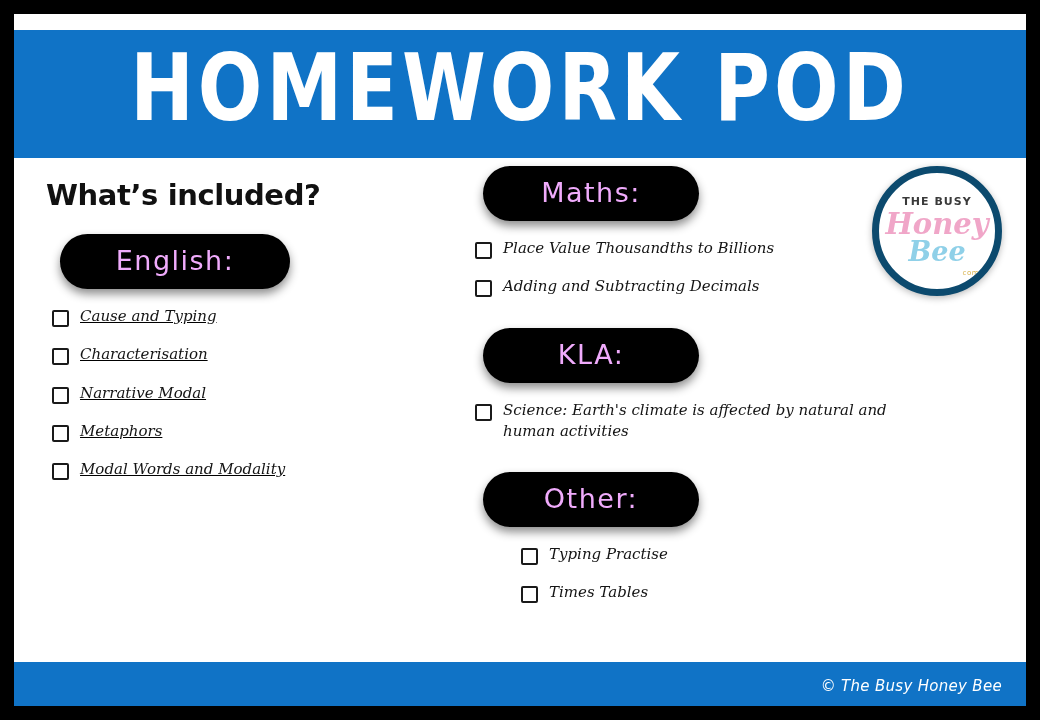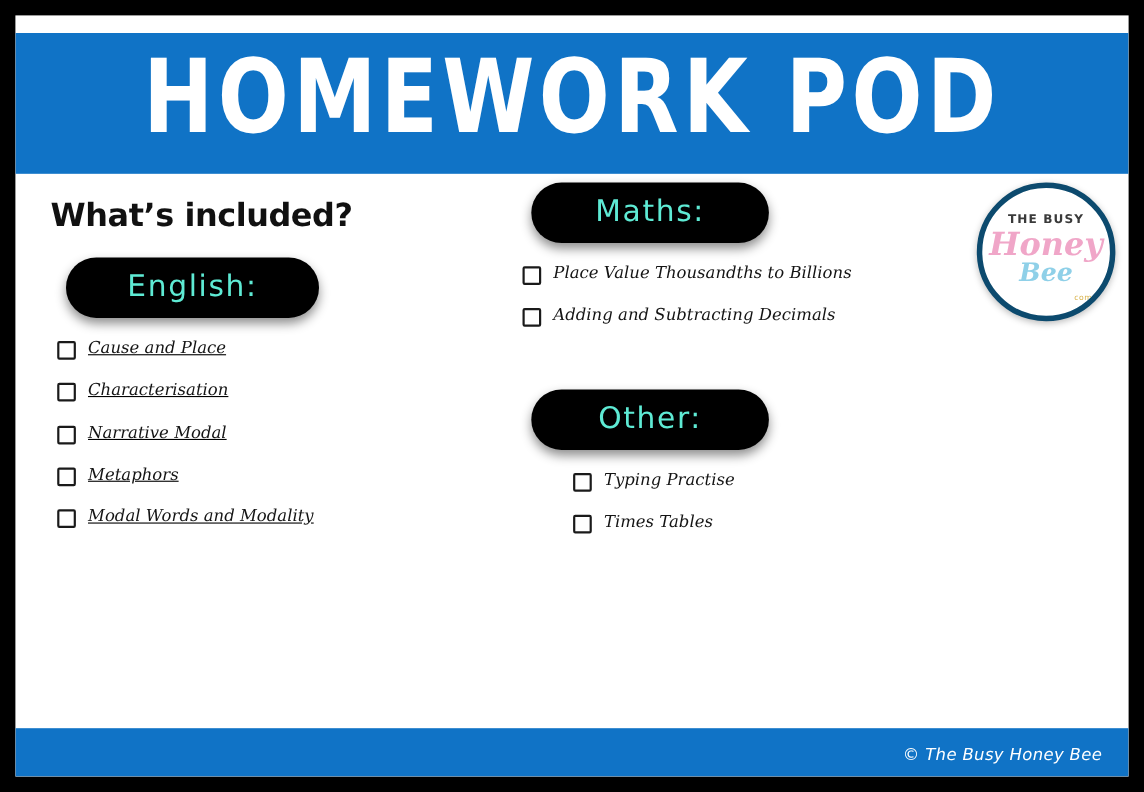--- a/index.html
+++ b/index.html
@@ -94,21 +94,21 @@
   .col-right {
     position: absolute;
     left: 455px;
     top: 8px;
     width: 420px;
   }
   
   .pill {
     display: block;
     background: #000000;
-    color: #5eead4;
+    color: #f0abfc;
     border-radius: 30px;
     text-align: center;
     font-family: "DejaVu Sans", sans-serif;
     font-size: 27px;
     letter-spacing: 1.5px;
     padding: 11px 0 13px 0;
     box-shadow: 0 5px 10px rgba(0,0,0,0.45);
   }
   .pill.w-left { width: 230px; margin-left: 14px; }
   .pill.w-right { width: 216px; margin-left: 14px; }
@@ -137,27 +137,27 @@
     border: 2px solid #1a1a1a;
     border-radius: 2px;
   }
   .group { margin-bottom: 4px; }
   .group-left-pad { padding-left: 14px; }
   .group-right-pad { padding-left: 22px; }
   .gap-md { height: 26px; }
   
   .logo {
     position: absolute;
-    right: 12px;
+    right: 24px;
     top: 152px;
     width: 116px;
     height: 116px;
     border-radius: 50%;
     background: #ffffff;
-    border: 5px solid #0c4a6e;
+    border: 7px solid #0c4a6e;
     box-shadow: 0 2px 7px rgba(0,0,0,0.28);
     overflow: hidden;
   }
   .logo .l1 {
     position: absolute;
     top: 22px;
     left: 0;
     width: 100%;
     text-align: center;
     font-family: "DejaVu Sans", sans-serif;
@@ -181,21 +181,21 @@
   }
   .logo .l3 {
     position: absolute;
     top: 63px;
     left: 0;
     width: 100%;
     text-align: center;
     font-family: "DejaVu Serif", serif;
     font-style: italic;
     font-weight: bold;
-    font-size: 23px;
+    font-size: 27px;
     color: #8fd0e8;
     text-shadow: 1px 1px 0 #ffffff;
   }
   .logo .l4 {
     position: absolute;
     bottom: 12px;
     right: 16px;
     font-family: "DejaVu Sans", sans-serif;
     font-size: 7px;
     color: #d8b24a;
@@ -218,41 +218,47 @@
   </div>
 
   <div class="content">
 
     <div class="whats-included">What’s included?</div>
 
     <div class="col-left">
       <div class="group">
         <div class="pill w-left">English:</div>
         <ul class="items group-left-pad">
-          <li><span class="box"></span><span>Cause and Place</span></li>
+          <li><span class="box"></span><span>Cause and Typing</span></li>
           <li><span class="box"></span><span>Characterisation</span></li>
           <li><span class="box"></span><span>Narrative Modal</span></li>
           <li><span class="box"></span><span>Metaphors</span></li>
           <li><span class="box"></span><span>Modal Words and Modality</span></li>
         </ul>
       </div>
     </div>
 
     <div class="col-right">
 
       <div class="group">
         <div class="pill w-right">Maths:</div>
         <ul class="items group-right-pad">
           <li><span class="box"></span><span>Place Value Thousandths to Billions</span></li>
           <li><span class="box"></span><span>Adding and Subtracting Decimals</span></li>
         </ul>
       </div>
 
       <div class="gap-md"></div>
 
+      <div class="group">
+        <div class="pill w-right">KLA:</div>
+        <ul class="items group-right-pad">
+          <li><span class="box"></span><span>Science: Earth's climate is affected by natural and human activities</span></li>
+        </ul>
+      </div>
 
       <div class="gap-md"></div>
 
       <div class="group">
         <div class="pill w-right">Other:</div>
         <ul class="items group-right-pad" style="padding-left:46px">
           <li><span class="box"></span><span>Typing Practise</span></li>
           <li><span class="box"></span><span>Times Tables</span></li>
         </ul>
       </div>

